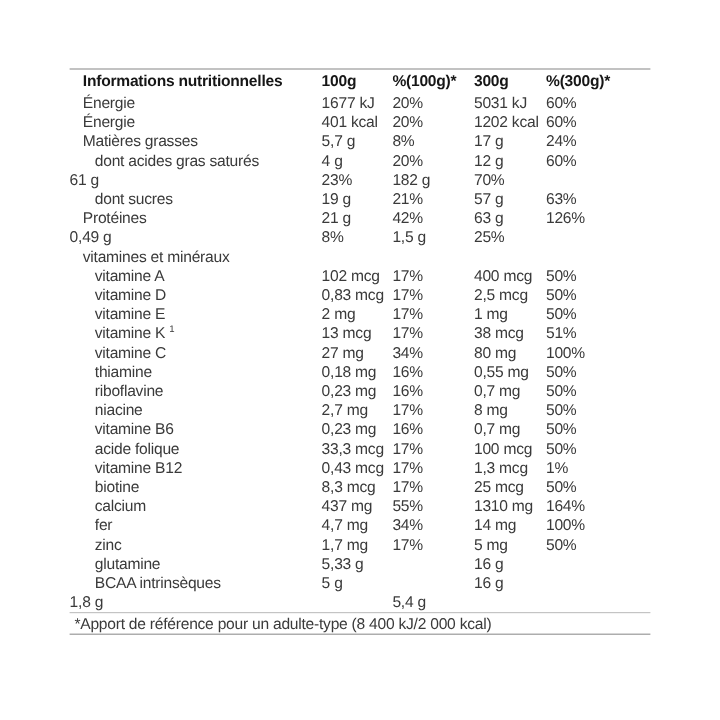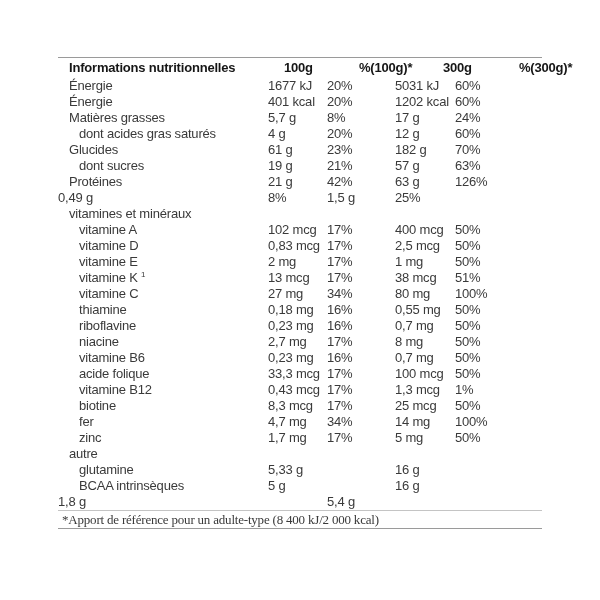--- a/index.html
+++ b/index.html
@@ -39,39 +39,37 @@
     grid-template-columns:210px 59px 68px 60px 87px;
     height:16px;
     line-height:16px;
     white-space:nowrap;
   }
   .row.header{
     height:20px;
     line-height:20px;
     font-weight:bold;
     color:var(--header-text);
-    gap:16px;
   }
   .c{
     overflow:visible;
   }
   .c.label{
     padding-left:11px;
   }
   .c.label.indent{
     padding-left:21px;
   }
   .footer{
     border-top:1px solid var(--border-light);
     border-bottom:1px solid var(--border);
     height:17px;
     line-height:17px;
     padding-left:4px;
     white-space:nowrap;
-    font-family:Liberation Serif, serif;
   }
   sup{
     font-size:8px;
     line-height:0;
   }
 </style>
 </head>
 <body>
 
 <div class="page">
@@ -106,21 +104,20 @@
           <div class="c">24%</div>
         </div>
         <div class="row">
           <div class="c label indent">dont acides gras saturés</div>
           <div class="c">4 g</div>
           <div class="c">20%</div>
           <div class="c">12 g</div>
           <div class="c">60%</div>
         </div>
         <div class="row">
-          <div class="c label">Glucides</div>
           <div class="c">61 g</div>
           <div class="c">23%</div>
           <div class="c">182 g</div>
           <div class="c">70%</div>
         </div>
         <div class="row">
           <div class="c label indent">dont sucres</div>
           <div class="c">19 g</div>
           <div class="c">21%</div>
           <div class="c">57 g</div>
@@ -224,39 +221,39 @@
           <div class="c">1%</div>
         </div>
         <div class="row">
           <div class="c label indent">biotine</div>
           <div class="c">8,3 mcg</div>
           <div class="c">17%</div>
           <div class="c">25 mcg</div>
           <div class="c">50%</div>
         </div>
         <div class="row">
+          <div class="c label indent">calcium</div>
+          <div class="c">437 mg</div>
+          <div class="c">55%</div>
+          <div class="c">1310 mg</div>
+          <div class="c">164%</div>
+        </div>
+        <div class="row">
           <div class="c label indent">fer</div>
           <div class="c">4,7 mg</div>
           <div class="c">34%</div>
           <div class="c">14 mg</div>
           <div class="c">100%</div>
         </div>
         <div class="row">
           <div class="c label indent">zinc</div>
           <div class="c">1,7 mg</div>
           <div class="c">17%</div>
           <div class="c">5 mg</div>
           <div class="c">50%</div>
-        </div>
-        <div class="row">
-          <div class="c label">autre</div>
-          <div class="c"></div>
-          <div class="c"></div>
-          <div class="c"></div>
-          <div class="c"></div>
         </div>
         <div class="row">
           <div class="c label indent">glutamine</div>
           <div class="c">5,33 g</div>
           <div class="c"></div>
           <div class="c">16 g</div>
           <div class="c"></div>
         </div>
         <div class="row">
           <div class="c label indent">BCAA intrinsèques</div>

